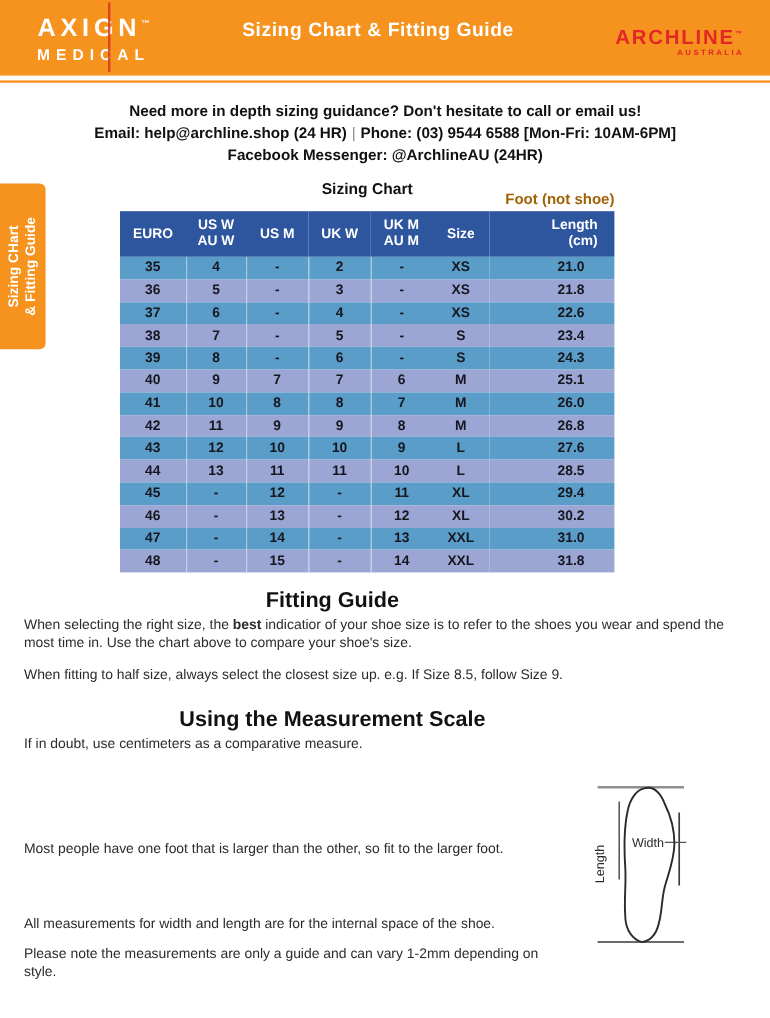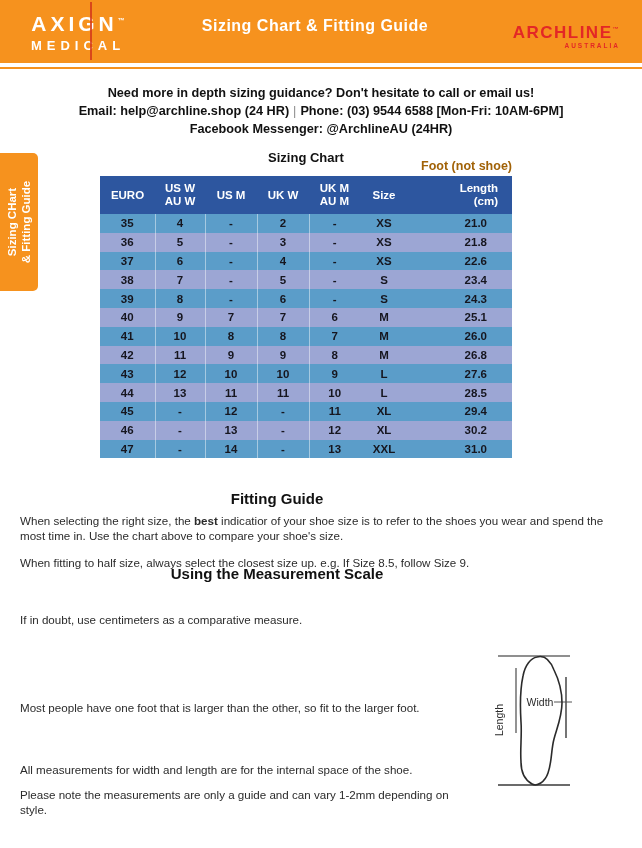--- a/index.html
+++ b/index.html
@@ -55,23 +55,23 @@
     font-size:11.5px;font-weight:700;line-height:13px;text-align:center;vertical-align:middle;}
   .sizing-table thead th:last-child{text-align:right;padding-right:14px;}
   .sizing-table tbody td{height:18.8px;font-size:11.5px;font-weight:700;color:#16161f;
     text-align:center;vertical-align:middle;padding:0;}
   .sizing-table tbody td:last-child{text-align:right;padding-right:25px;}
   .sizing-table tbody td:nth-child(n+2):nth-child(-n+5){border-left:1px solid rgba(255,255,255,.45);}
   .sizing-table tbody tr:nth-child(odd){background:var(--row-a);}
   .sizing-table tbody tr:nth-child(even){background:var(--row-b);}
 
   
-  .sec-title{position:absolute;left:0;width:554px;text-align:center;font-size:15px;font-weight:700;color:#111;}
+  .sec-title{position:absolute;left:0;width:554px;text-align:center;font-size:18px;font-weight:700;color:#111;}
   #fitting-title{top:490px;}
-  #measure-title{top:565px;}
+  #measure-title{top:589px;}
   .para{position:absolute;left:20px;font-size:11.6px;line-height:15px;color:#2b2b2b;}
   #fg-p1{top:513px;width:604px;}
   #fg-p2{top:555px;width:604px;}
   #ms-p1{top:612px;width:604px;}
   #ms-p2{top:639px;width:462px;}
   #ms-p3{top:700px;width:462px;}
   #ms-p4{top:762px;width:462px;}
   #ms-p5{top:787px;width:450px;}
 
   
@@ -264,20 +264,29 @@
         </tr>
         <tr>
           <td>47</td>
           <td>-</td>
           <td>14</td>
           <td>-</td>
           <td>13</td>
           <td>XXL</td>
           <td>31.0</td>
         </tr>
+        <tr>
+          <td>48</td>
+          <td>-</td>
+          <td>15</td>
+          <td>-</td>
+          <td>14</td>
+          <td>XXL</td>
+          <td>31.8</td>
+        </tr>
       </tbody>
   </table>
 
   <div class="sec-title" id="fitting-title">Fitting Guide</div>
   <p class="para" id="fg-p1"><span>When selecting the right size, the </span><b>best</b><span> indicatior of your shoe size is to refer to the shoes you wear and spend the most time in. Use the chart above to compare your shoe's size.</span></p>
   <p class="para" id="fg-p2">When fitting to half size, always select the closest size up. e.g. If Size 8.5, follow Size 9.</p>
 
   <div class="sec-title" id="measure-title">Using the Measurement Scale</div>
   <p class="para" id="ms-p1">If in doubt, use centimeters as a comparative measure.</p>
   <p class="para" id="ms-p3">Most people have one foot that is larger than the other, so fit to the larger foot.</p>

